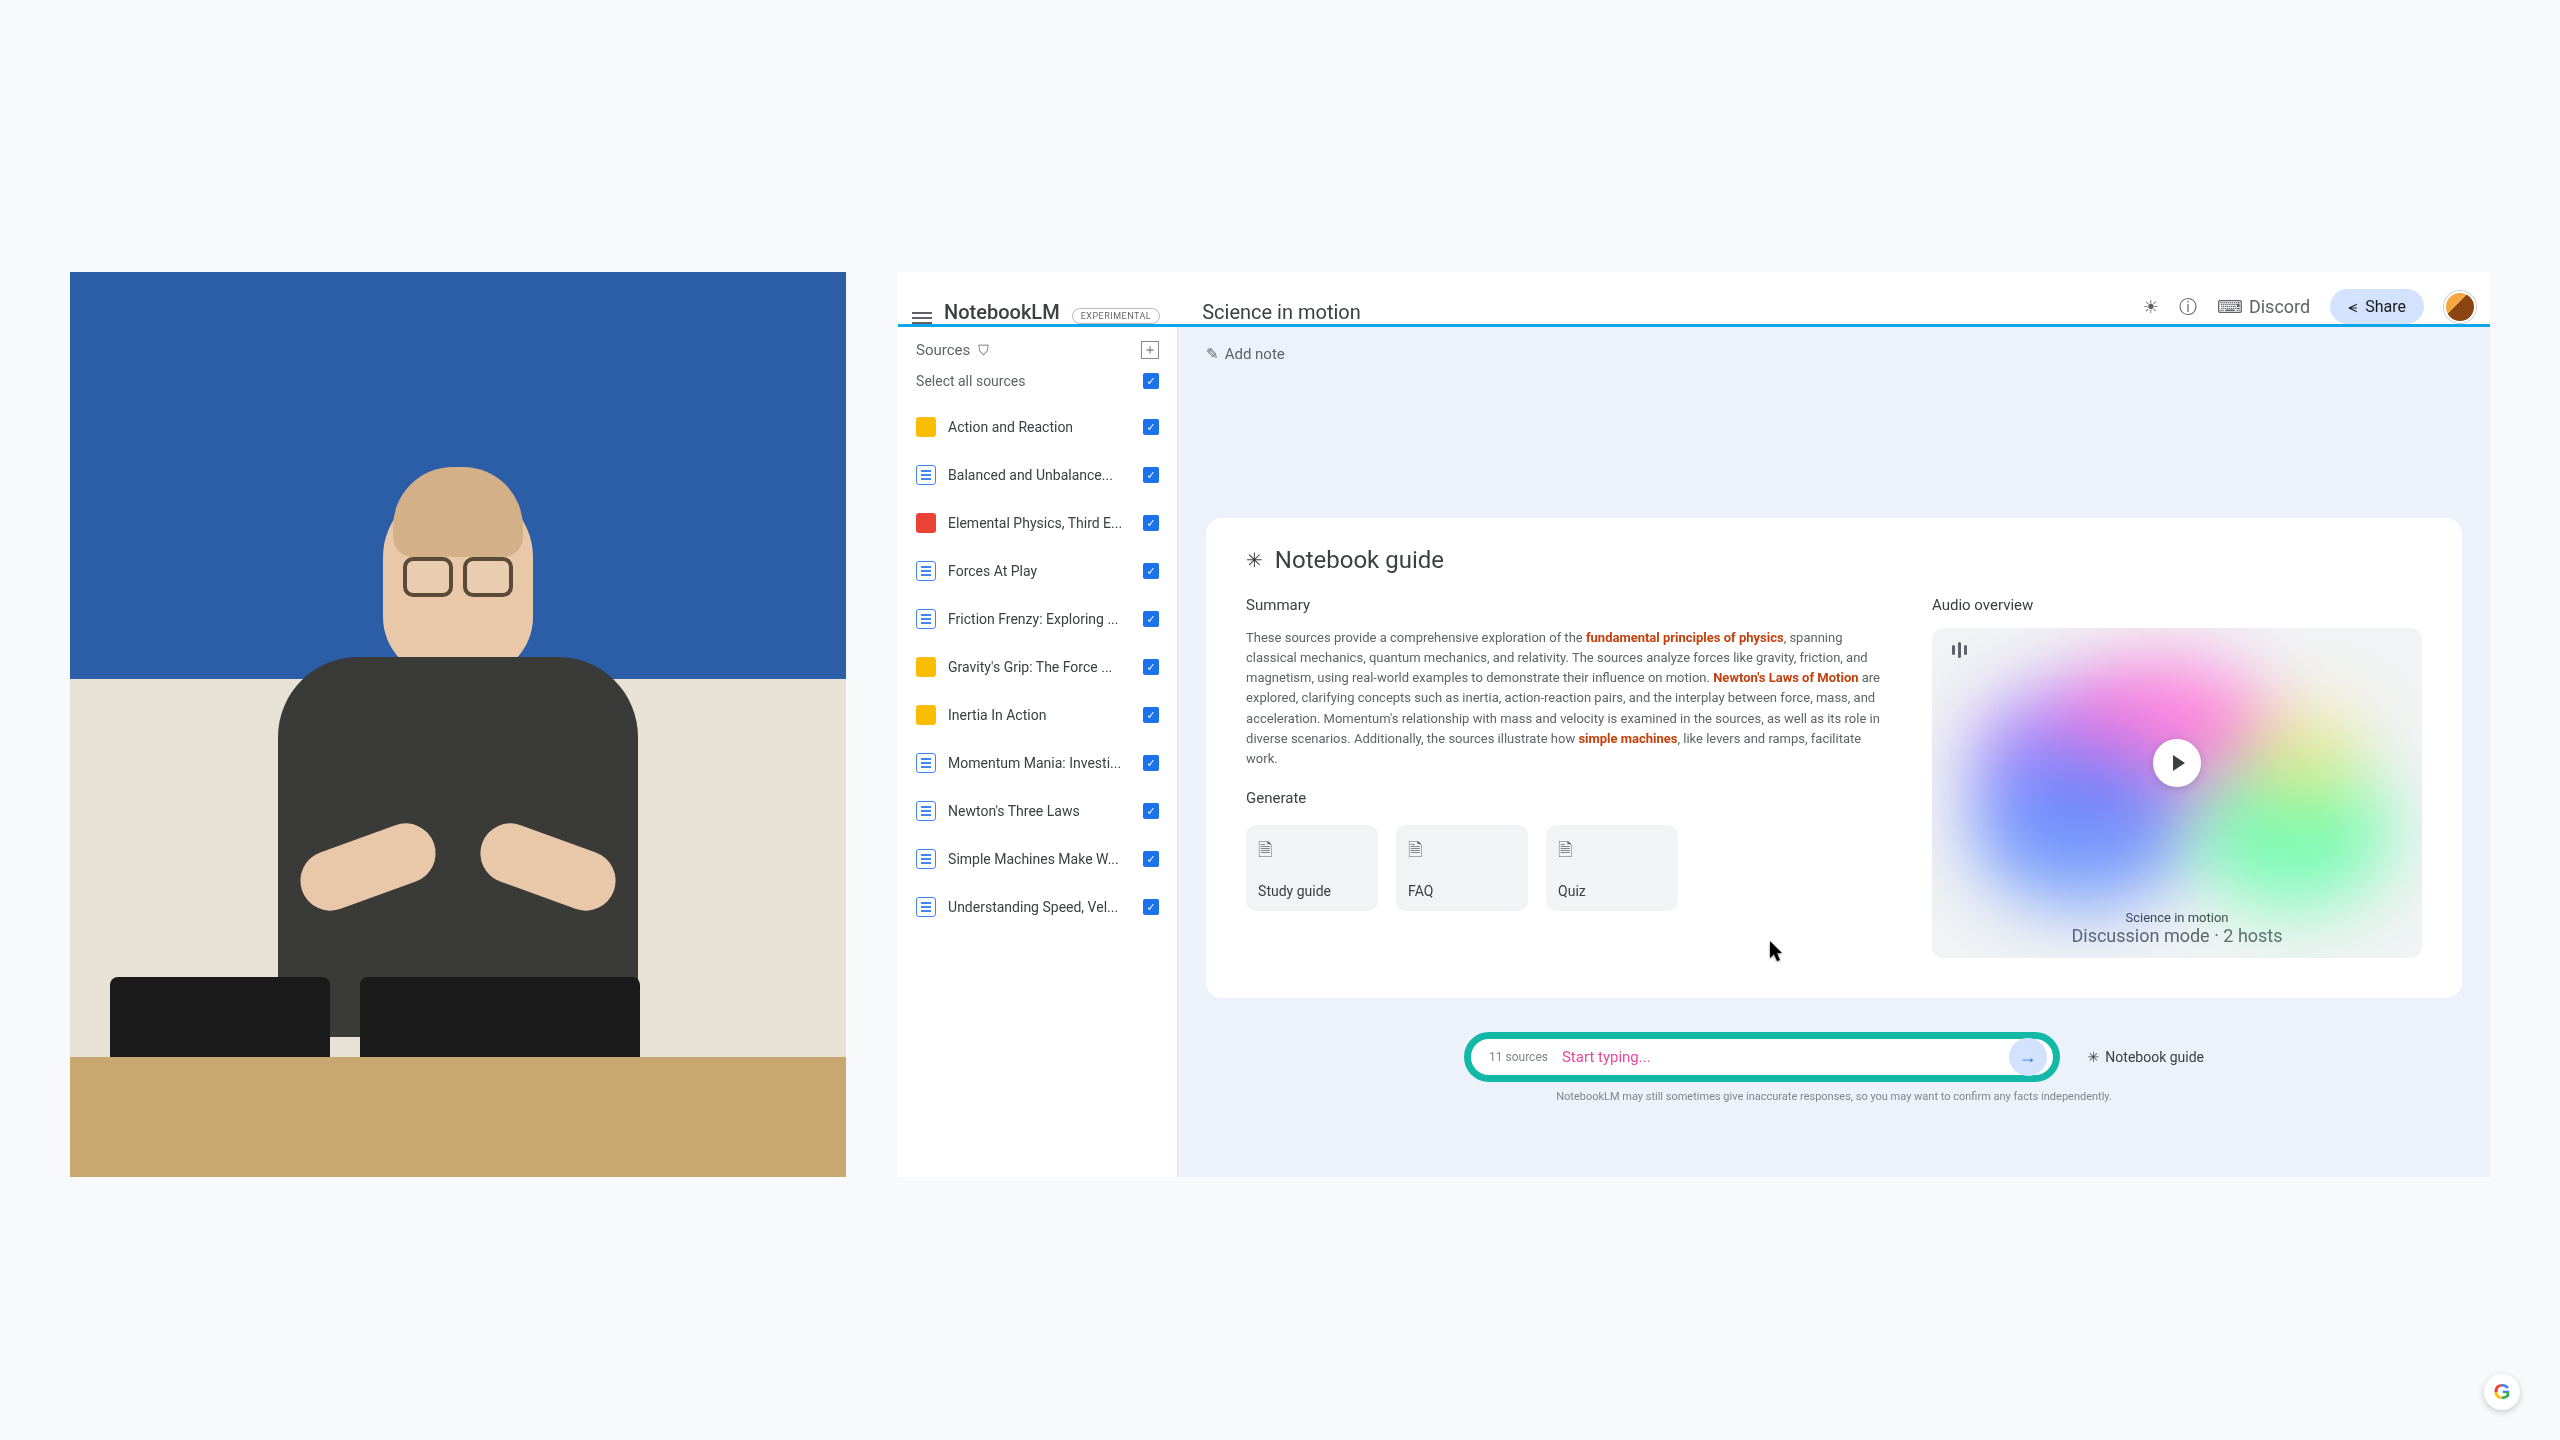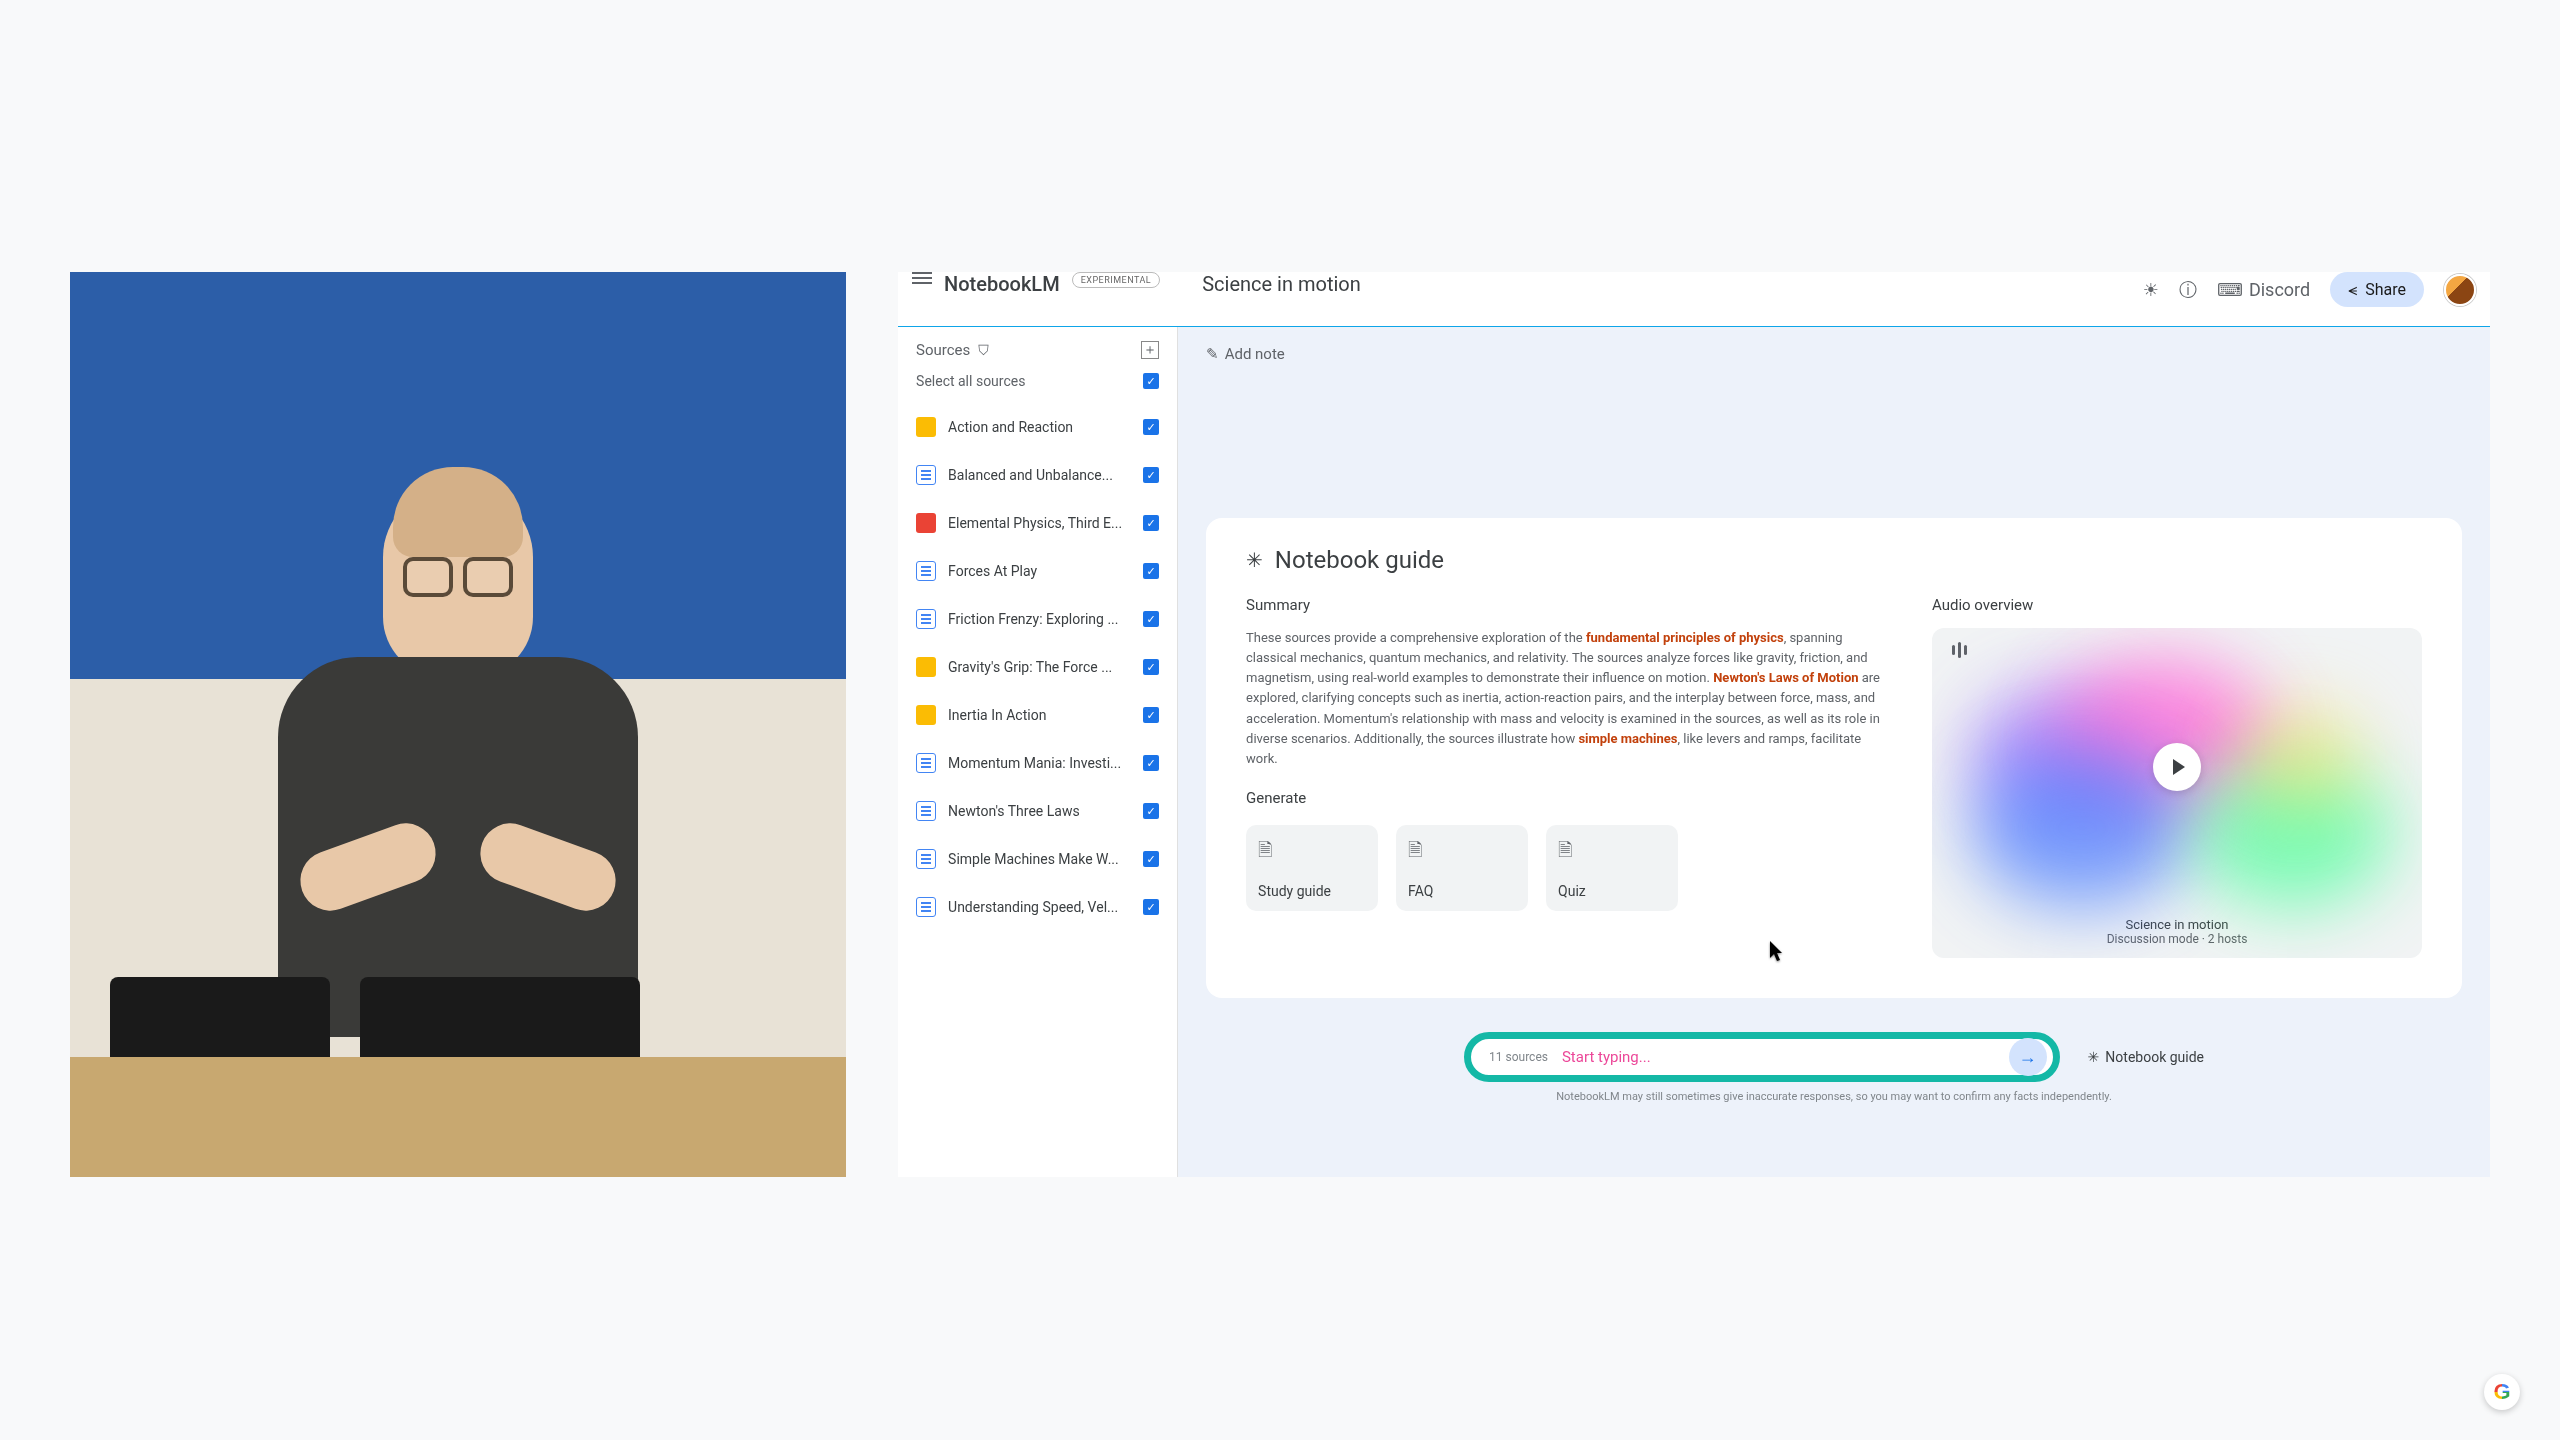--- a/index.html
+++ b/index.html
@@ -86,23 +86,23 @@
 .app {
   width: 1600px;
   height: 905px;
   background: #fff;
   display: flex;
   flex-direction: column;
   position: relative;
 }
 .app-header {
   height: 55px;
-  border-bottom: 1px solid #0ea5e9;
+  border-bottom: 3px solid #0ea5e9;
   display: flex;
-  align-items: flex-start;
+  align-items: flex-end;
   padding: 0 14px;
   gap: 12px;
 }
 .hamburger { width: 20px; display: flex; flex-direction: column; gap: 3px; cursor: pointer; }
 .hamburger span { height: 2px; background: #5f6368; }
 .brand { font-weight: 500; font-size: 20px; color: #3c4043; }
 .exp-badge {
   font-size: 9px; border: 1px solid #bbb; border-radius: 10px;
   padding: 2px 8px; color: #666; letter-spacing: 0.5px;
 }
@@ -226,21 +226,21 @@
 .b-yellow { width: 120px; height: 100px; background: #ffe14a; top: 80px; right: 60px; opacity:0.5;}
 .play-btn {
   position: relative;
   width: 48px; height: 48px; background: #fff; border-radius: 50%;
   display: flex; align-items: center; justify-content: center;
   box-shadow: 0 2px 8px rgba(0,0,0,0.15); z-index: 2; cursor: pointer;
 }
 .play-tri { width: 0; height: 0; border-style: solid; border-width: 8px 0 8px 12px; border-color: transparent transparent transparent #3c4043; margin-left: 3px;}
 .audio-caption { text-align: center; padding: 12px 0; }
 .audio-caption .t1 { font-size: 13px; color: #3c4043; }
-.audio-caption .t2 { font-size: 12px; color: #5f6368; }
+.audio-caption .t2 { font-size: 18px; color: #5f6368; }
 
 .input-bar-row {
   display: flex; align-items: center; gap: 28px;
   margin: 34px auto 8px; width: 740px;
 }
 .input-bar {
   flex: 1;
   background: #fff; border: 7px solid #14b8a6; border-radius: 28px;
   height: 50px; display: flex; align-items: center; padding: 0 6px 0 18px;
   gap: 14px;

